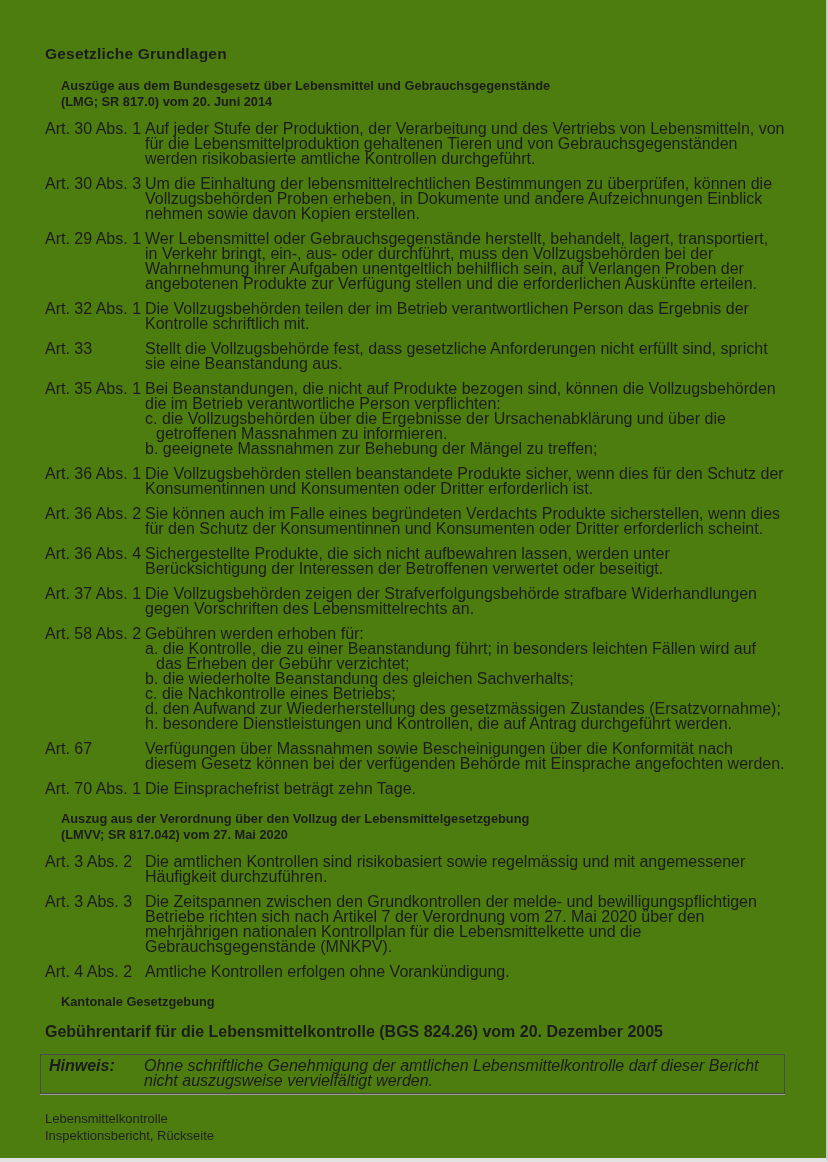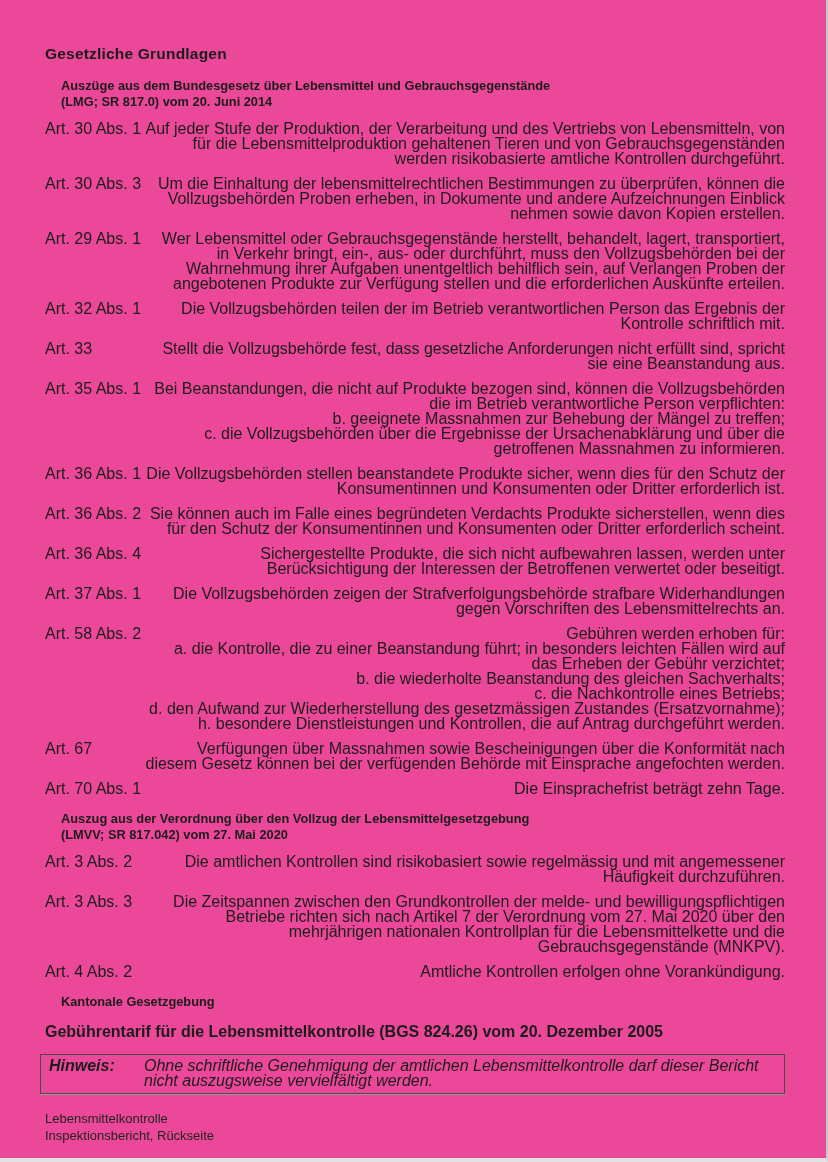--- a/index.html
+++ b/index.html
@@ -5,21 +5,21 @@
   html, body {
     margin: 0;
     padding: 0;
     background: #f4f4f4;
   }
   .page {
     position: relative;
     width: 828px;
     height: 1162px;
     box-sizing: border-box;
-    background: #ec4899;
+    background: #4d7c0f;
     border-right: 2px solid #c9c9c9;
     border-bottom: 4px solid #e2e2e2;
     padding: 44px 41px 0 45px;
     font-family: "Liberation Sans", "DejaVu Sans", sans-serif;
     color: #1c1c1c;
     overflow: hidden;
   }
   .page-title {
     font-size: 15.5px;
     font-weight: bold;
@@ -46,21 +46,20 @@
     font-size: 16px;
     line-height: 15px;
   }
   .article-ref {
     flex: none;
     width: 100px;
   }
   .article-body {
     flex: 1;
     min-width: 0;
-    text-align: right;
   }
   .article-item {
     padding-left: 11px;
     text-indent: -11px;
   }
   .notice-box {
     display: flex;
     border: 1px solid #4a4a4a;
     box-shadow: 0 1px 0 #9a9a9a;
     margin: 15px 0 0 -5px;
@@ -129,22 +128,22 @@
     <div class="article-ref">Art. 33</div>
     <div class="article-body">
       <div class="article-text">Stellt die Vollzugsbehörde fest, dass gesetzliche Anforderungen nicht erfüllt sind, spricht sie eine Beanstandung aus.</div>
     </div>
   </div>
 
   <div class="article-row">
     <div class="article-ref">Art. 35 Abs. 1</div>
     <div class="article-body">
       <div class="article-text">Bei Beanstandungen, die nicht auf Produkte bezogen sind, können die Vollzugsbehörden die im Betrieb verantwortliche Person verpflichten:</div>
+              <div class="article-item">c. die Vollzugsbehörden über die Ergebnisse der Ursachenabklärung und über die getroffenen Massnahmen zu informieren.</div>
               <div class="article-item">b. geeignete Massnahmen zur Behebung der Mängel zu treffen;</div>
-              <div class="article-item">c. die Vollzugsbehörden über die Ergebnisse der Ursachenabklärung und über die getroffenen Massnahmen zu informieren.</div>
             </div>
   </div>
 
 
   <div class="article-row">
     <div class="article-ref">Art. 36 Abs. 1</div>
     <div class="article-body">
       <div class="article-text">Die Vollzugsbehörden stellen beanstandete Produkte sicher, wenn dies für den Schutz der Konsumentinnen und Konsumenten oder Dritter erforderlich ist.</div>
     </div>
   </div>

